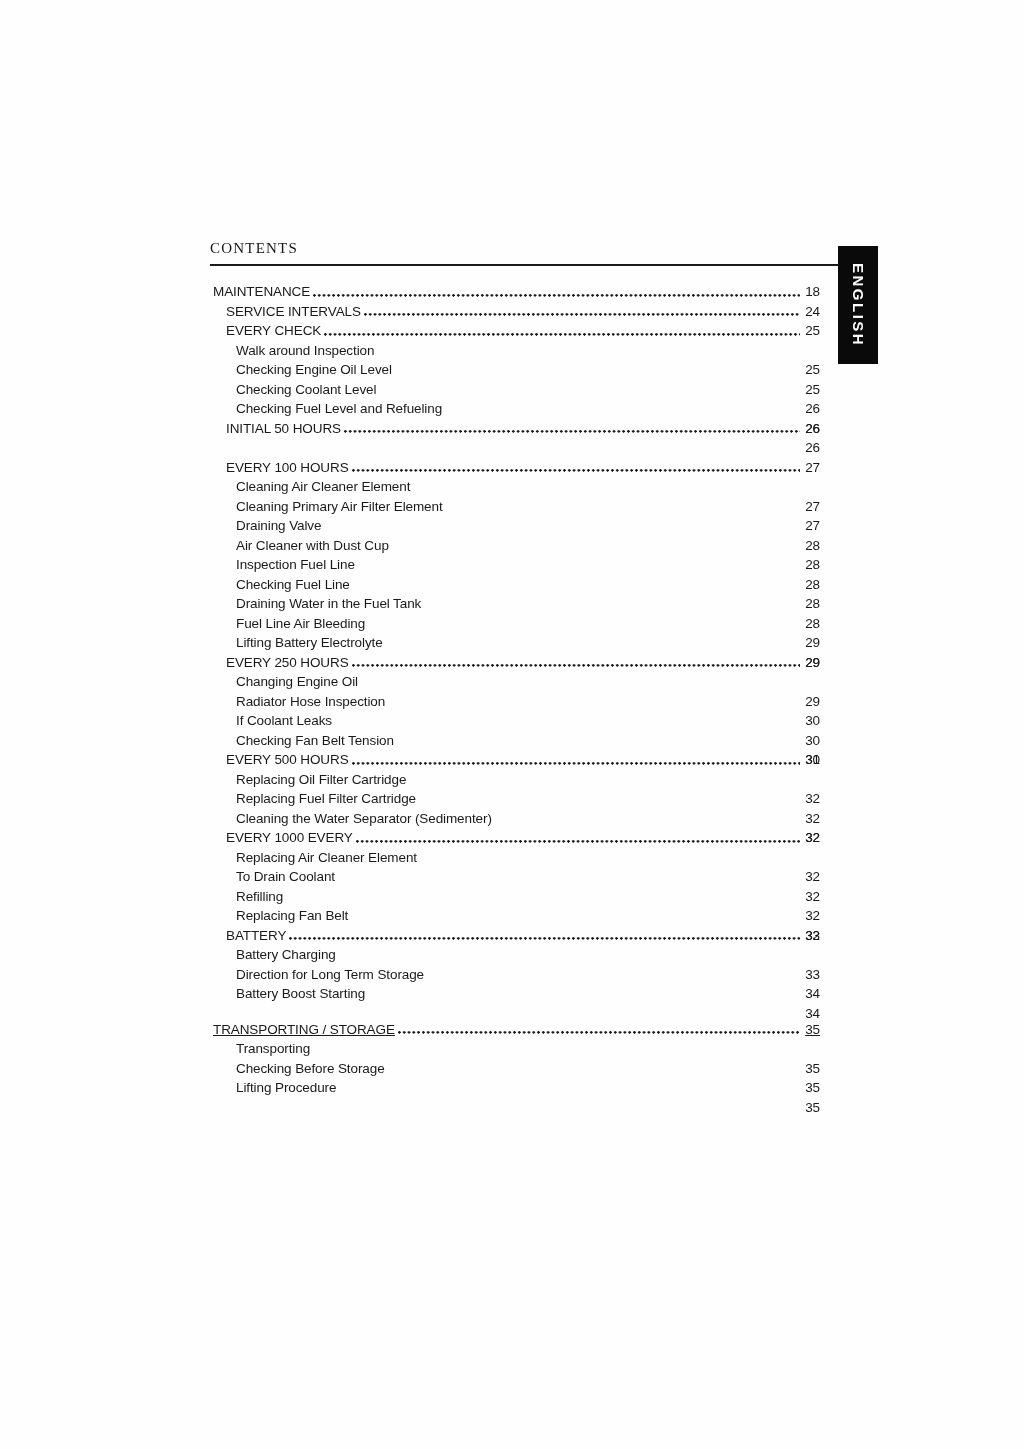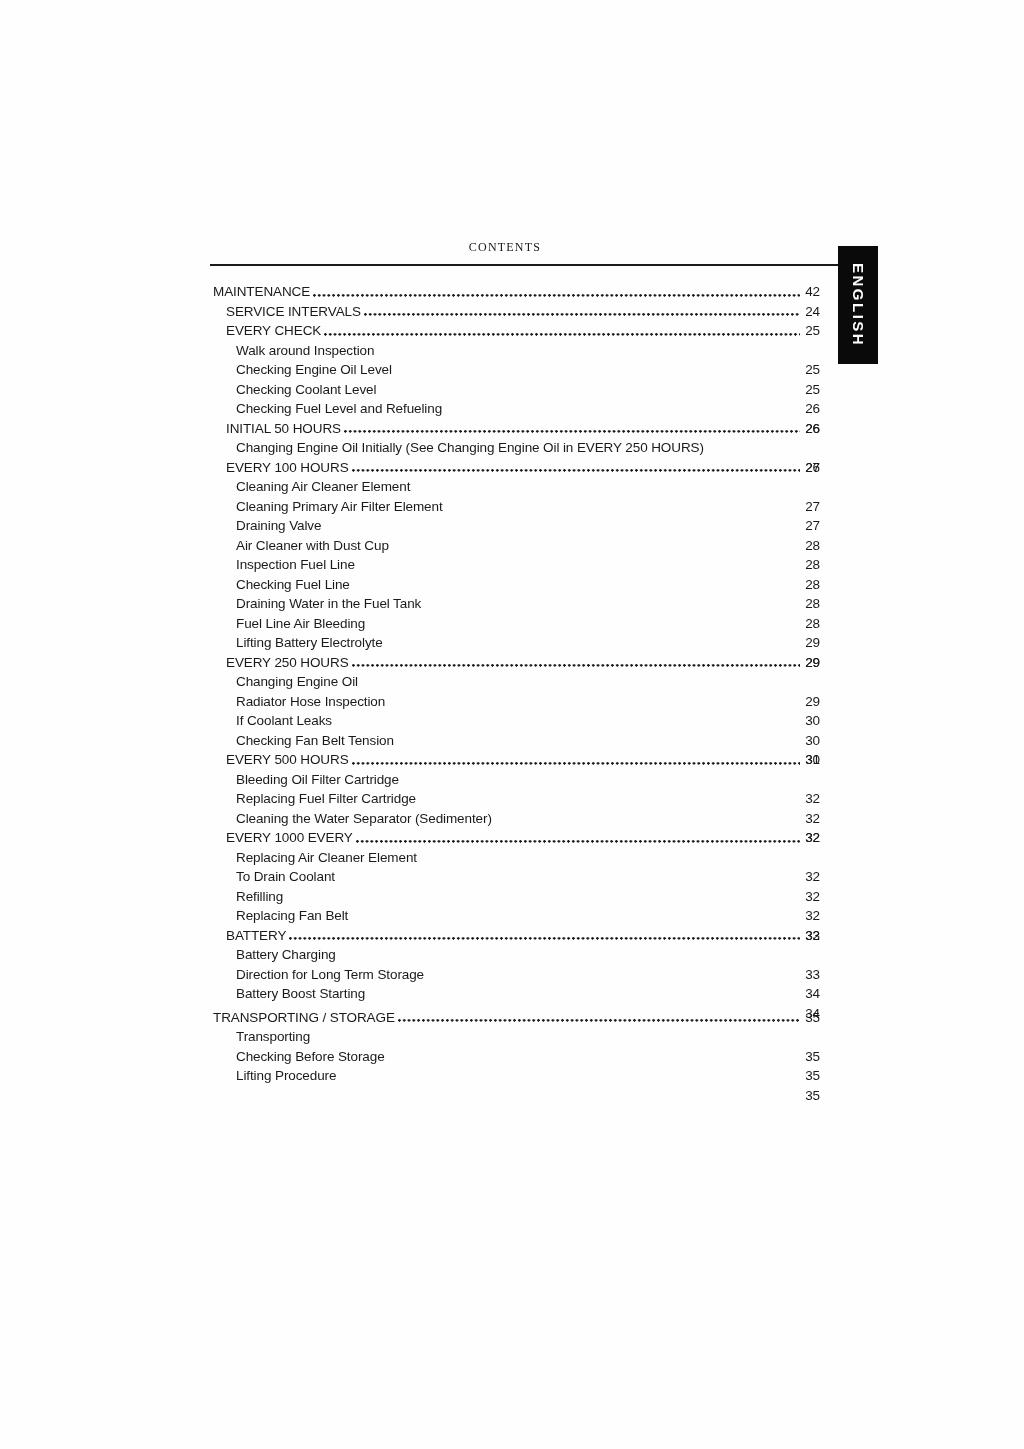--- a/index.html
+++ b/index.html
@@ -14,23 +14,23 @@
     background: #fefefe;
     overflow: hidden;
     font-family: "Liberation Sans", "DejaVu Sans", sans-serif;
     color: #1a1a1a;
   }
   .contents-header {
     position: absolute;
     left: 210px;
     top: 240px;
     width: 590px;
-    text-align: center;
+    text-align: left;
     font-family: "Liberation Serif", "DejaVu Serif", serif;
-    font-size: 12px;
+    font-size: 15px;
     letter-spacing: 1.2px;
     color: #161616;
   }
   .header-rule {
     position: absolute;
     left: 210px;
     top: 264px;
     width: 628px;
     height: 2px;
     background: #1a1a1a;
@@ -64,21 +64,21 @@
   .toc-row {
     display: flex;
     height: 19.5px;
     line-height: 19.5px;
     font-size: 13.5px;
     letter-spacing: -0.1px;
   }
   .toc-row.lvl0 { padding-left: 0; }
   .toc-row.lvl1 { padding-left: 13px; }
   .toc-row.lvl2 { padding-left: 23px; flex-direction: column; }
-  .toc-row.gap-before { margin-top: 4px; }
+  .toc-row.gap-before { margin-top: 16px; text-decoration: underline; }
   .toc-label {
     white-space: nowrap;
     flex: 0 0 auto;
   }
   .toc-leader {
     flex: 1 1 auto;
     margin: 0 3px 0 3px;
     background-image: radial-gradient(circle at 1.4px 1.4px, #1b1b1b 1.05px, rgba(0,0,0,0) 1.5px);
     background-size: 4.8px 3px;
     background-repeat: repeat-x;
@@ -100,21 +100,21 @@
   <div class="header-rule"></div>
 
   <div class="lang-tab">
     <span>ENGLISH</span>
   </div>
 
   <div class="toc" id="toc-list">
     <div class="toc-row lvl0">
       <span class="toc-label">MAINTENANCE</span>
       <span class="toc-leader"></span>
-      <span class="toc-page">42</span>
+      <span class="toc-page">18</span>
     </div>
 
     <div class="toc-row lvl1">
       <span class="toc-label">SERVICE INTERVALS</span>
       <span class="toc-leader"></span>
       <span class="toc-page">24</span>
     </div>
 
     <div class="toc-row lvl1">
       <span class="toc-label">EVERY CHECK</span>
@@ -146,21 +146,20 @@
       <span class="toc-page">26</span>
     </div>
 
     <div class="toc-row lvl1">
       <span class="toc-label">INITIAL 50 HOURS</span>
       <span class="toc-leader"></span>
       <span class="toc-page">26</span>
     </div>
 
     <div class="toc-row lvl2">
-      <span class="toc-label">Changing Engine Oil Initially (See Changing Engine Oil in EVERY 250 HOURS)</span>
       <span class="toc-leader"></span>
       <span class="toc-page">26</span>
     </div>
 
     <div class="toc-row lvl1">
       <span class="toc-label">EVERY 100 HOURS</span>
       <span class="toc-leader"></span>
       <span class="toc-page">27</span>
     </div>
 
@@ -248,21 +247,21 @@
       <span class="toc-page">30</span>
     </div>
 
     <div class="toc-row lvl1">
       <span class="toc-label">EVERY 500 HOURS</span>
       <span class="toc-leader"></span>
       <span class="toc-page">31</span>
     </div>
 
     <div class="toc-row lvl2">
-      <span class="toc-label">Bleeding Oil Filter Cartridge</span>
+      <span class="toc-label">Replacing Oil Filter Cartridge</span>
       <span class="toc-leader"></span>
       <span class="toc-page">32</span>
     </div>
 
     <div class="toc-row lvl2">
       <span class="toc-label">Replacing Fuel Filter Cartridge</span>
       <span class="toc-leader"></span>
       <span class="toc-page">32</span>
     </div>
 

